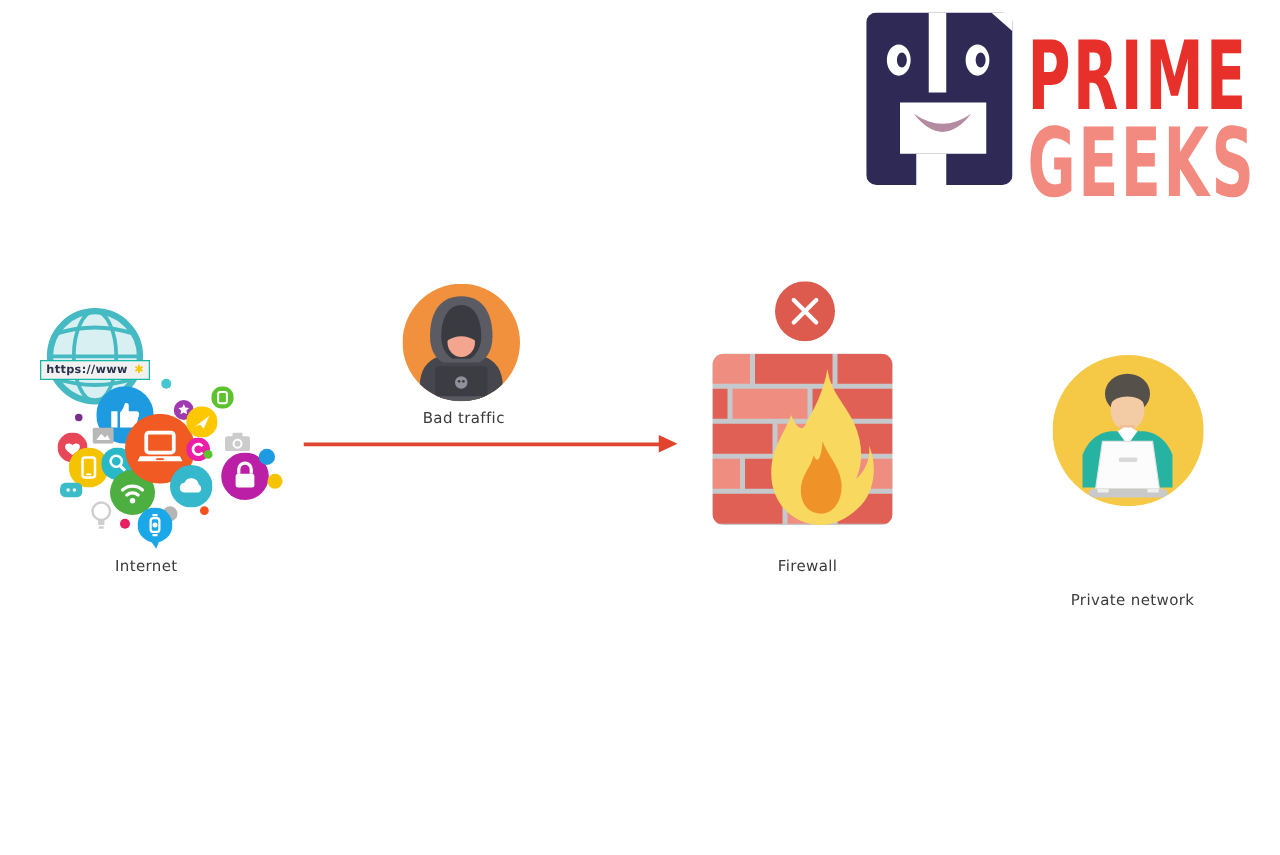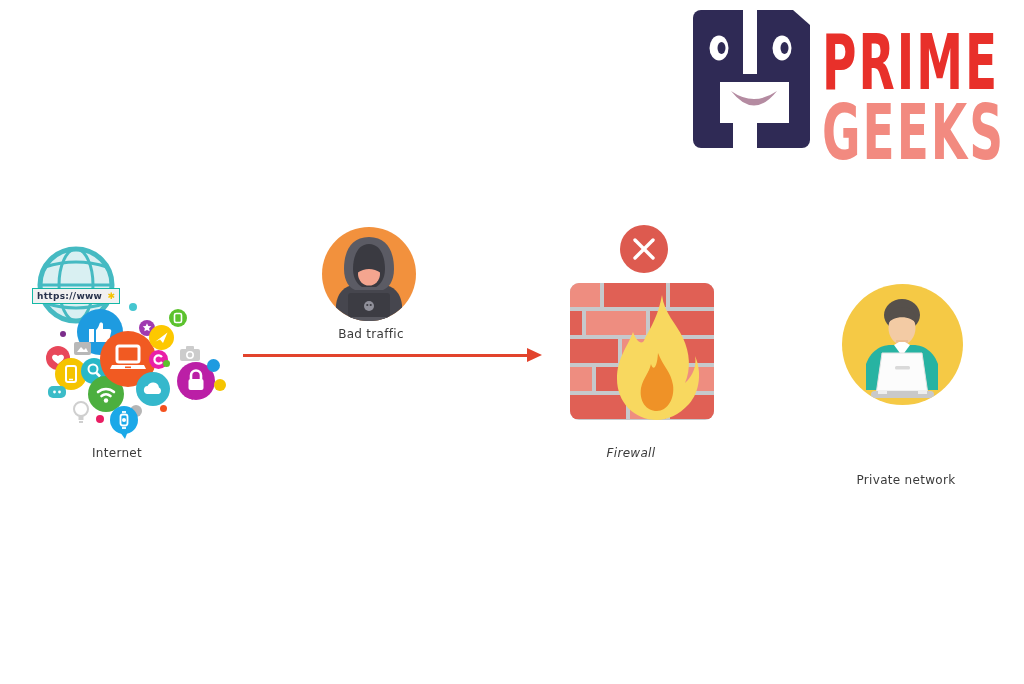--- a/index.html
+++ b/index.html
@@ -253,21 +253,21 @@
         <div class="bk bl" style="width:36px"></div>
         <div class="bk bd" style="width:44px"></div>
       </div>
   </div>
 
   <svg class="flame" width="92" height="127" viewBox="0 0 92 127">
     <path d="M50 2 C52 20 64 30 71 45 C78 60 79 76 73 90 C81 83 85 72 83 63 C90 78 88 99 77 111 C67 122 55 127 45 127 C22 127 5 109 5 86 C5 65 15 55 21 39 C25 50 31 53 33 45 C39 35 47 20 50 2 Z" fill="#f8d85f"></path>
     <path d="M46 60 C51 73 59 79 61 92 C63 106 55 118 45 118 C34 118 27 108 29 95 C31 85 37 80 39 71 C41 78 45 76 46 60 Z" fill="#ef9227"></path>
   </svg>
 
-  <div class="lbl" style="left:571px;top:446px;width:120px;font-style:italic;">Firewall</div>
+  <div class="lbl" style="left:586px;top:446px;width:120px;">Firewall</div>
 
   <svg class="abs" style="left:842px;top:284px;" width="121" height="121" viewBox="0 0 121 121">
     <defs>
         <clipPath id="pc">
           <circle cx="60.5" cy="60.5" r="60.5"></circle>
         </clipPath>
       </defs>
     <circle cx="60.5" cy="60.5" r="60.5" fill="#f5c945"></circle>
     <g clip-path="url(#pc)">
       <ellipse cx="60" cy="31" rx="18" ry="16" fill="#56504b"></ellipse>

